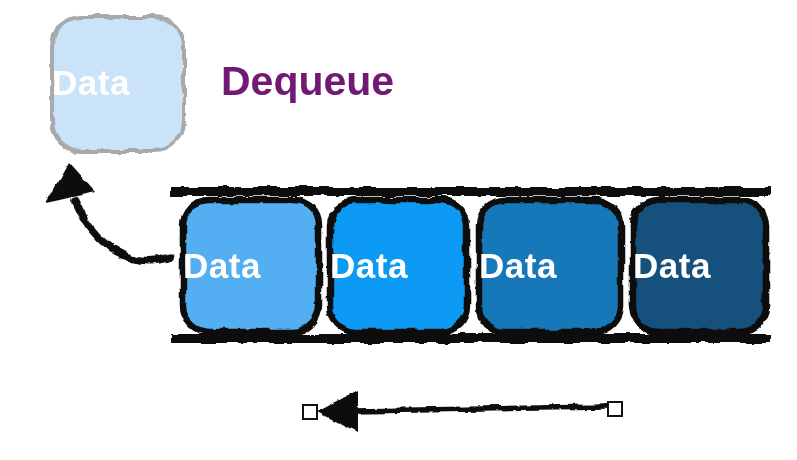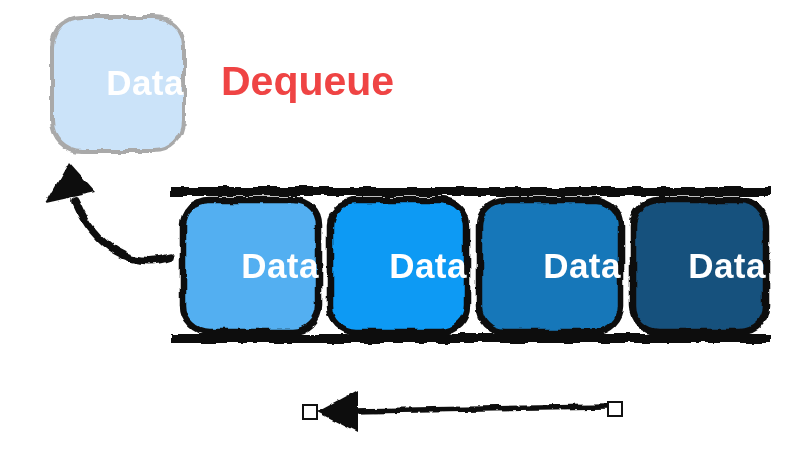--- a/index.html
+++ b/index.html
@@ -2,28 +2,28 @@
 <html><head>
 <meta charset="utf-8">
 <style>
   html,body{margin:0;padding:0;background:#ffffff;}
   .stage{
     position:relative;width:797px;height:460px;overflow:hidden;
     font-family:"Liberation Sans","DejaVu Sans",sans-serif;background:#ffffff;
   }
   .stage svg{position:absolute;left:0;top:0;}
   .lbl{
-    position:absolute;text-align:right;line-height:1;
+    position:absolute;text-align:left;line-height:1;
     font-weight:bold;font-size:35px;color:#ffffff;
     letter-spacing:0.5px;user-select:none;
   }
   .lbl-ghost{color:#ffffff;}
   .title{
     position:absolute;left:221px;top:61px;
-    font-weight:bold;font-size:41px;color:#ef4444;line-height:1;
+    font-weight:bold;font-size:41px;color:#701a75;line-height:1;
     letter-spacing:0px;user-select:none;
   }
   .l1{left:183px;width:136px;top:248px;}
   .l2{left:330px;width:137px;top:248px;}
   .l3{left:479px;width:142px;top:248px;}
   .l4{left:633px;width:133px;top:248px;}
   .l0{left:52px;width:132px;top:65px;}
 </style>
 </head>
 <body>

